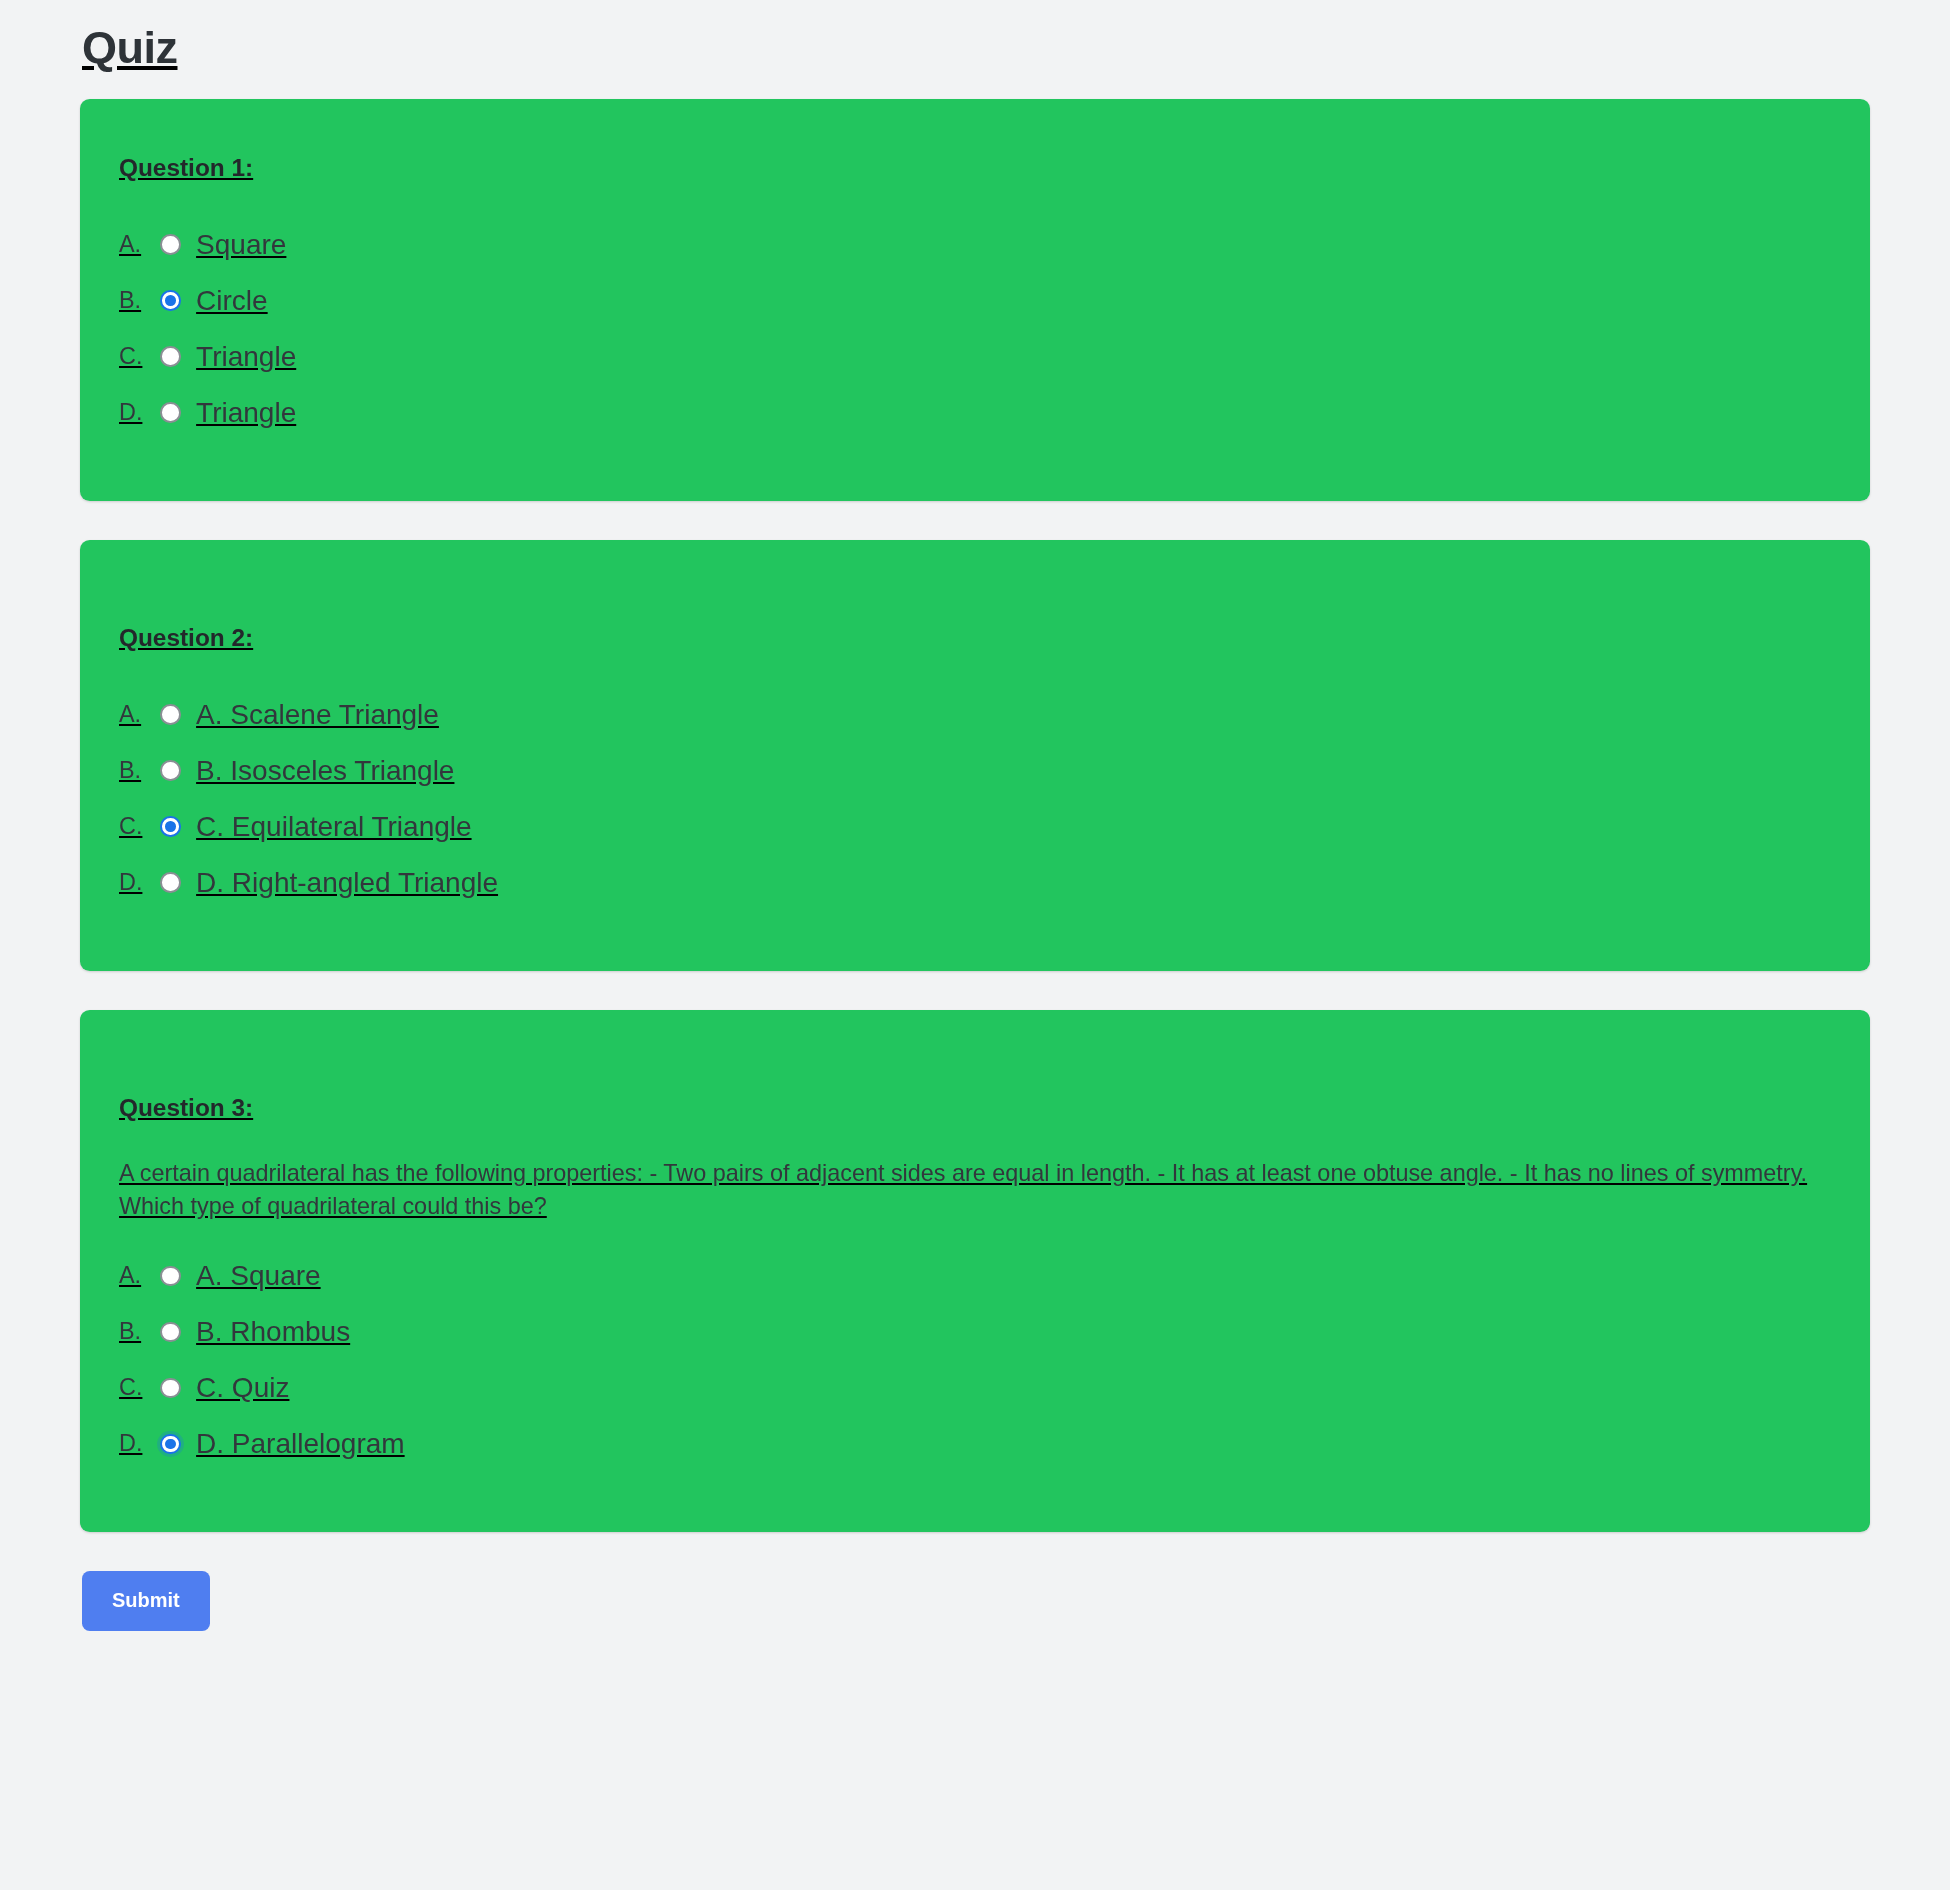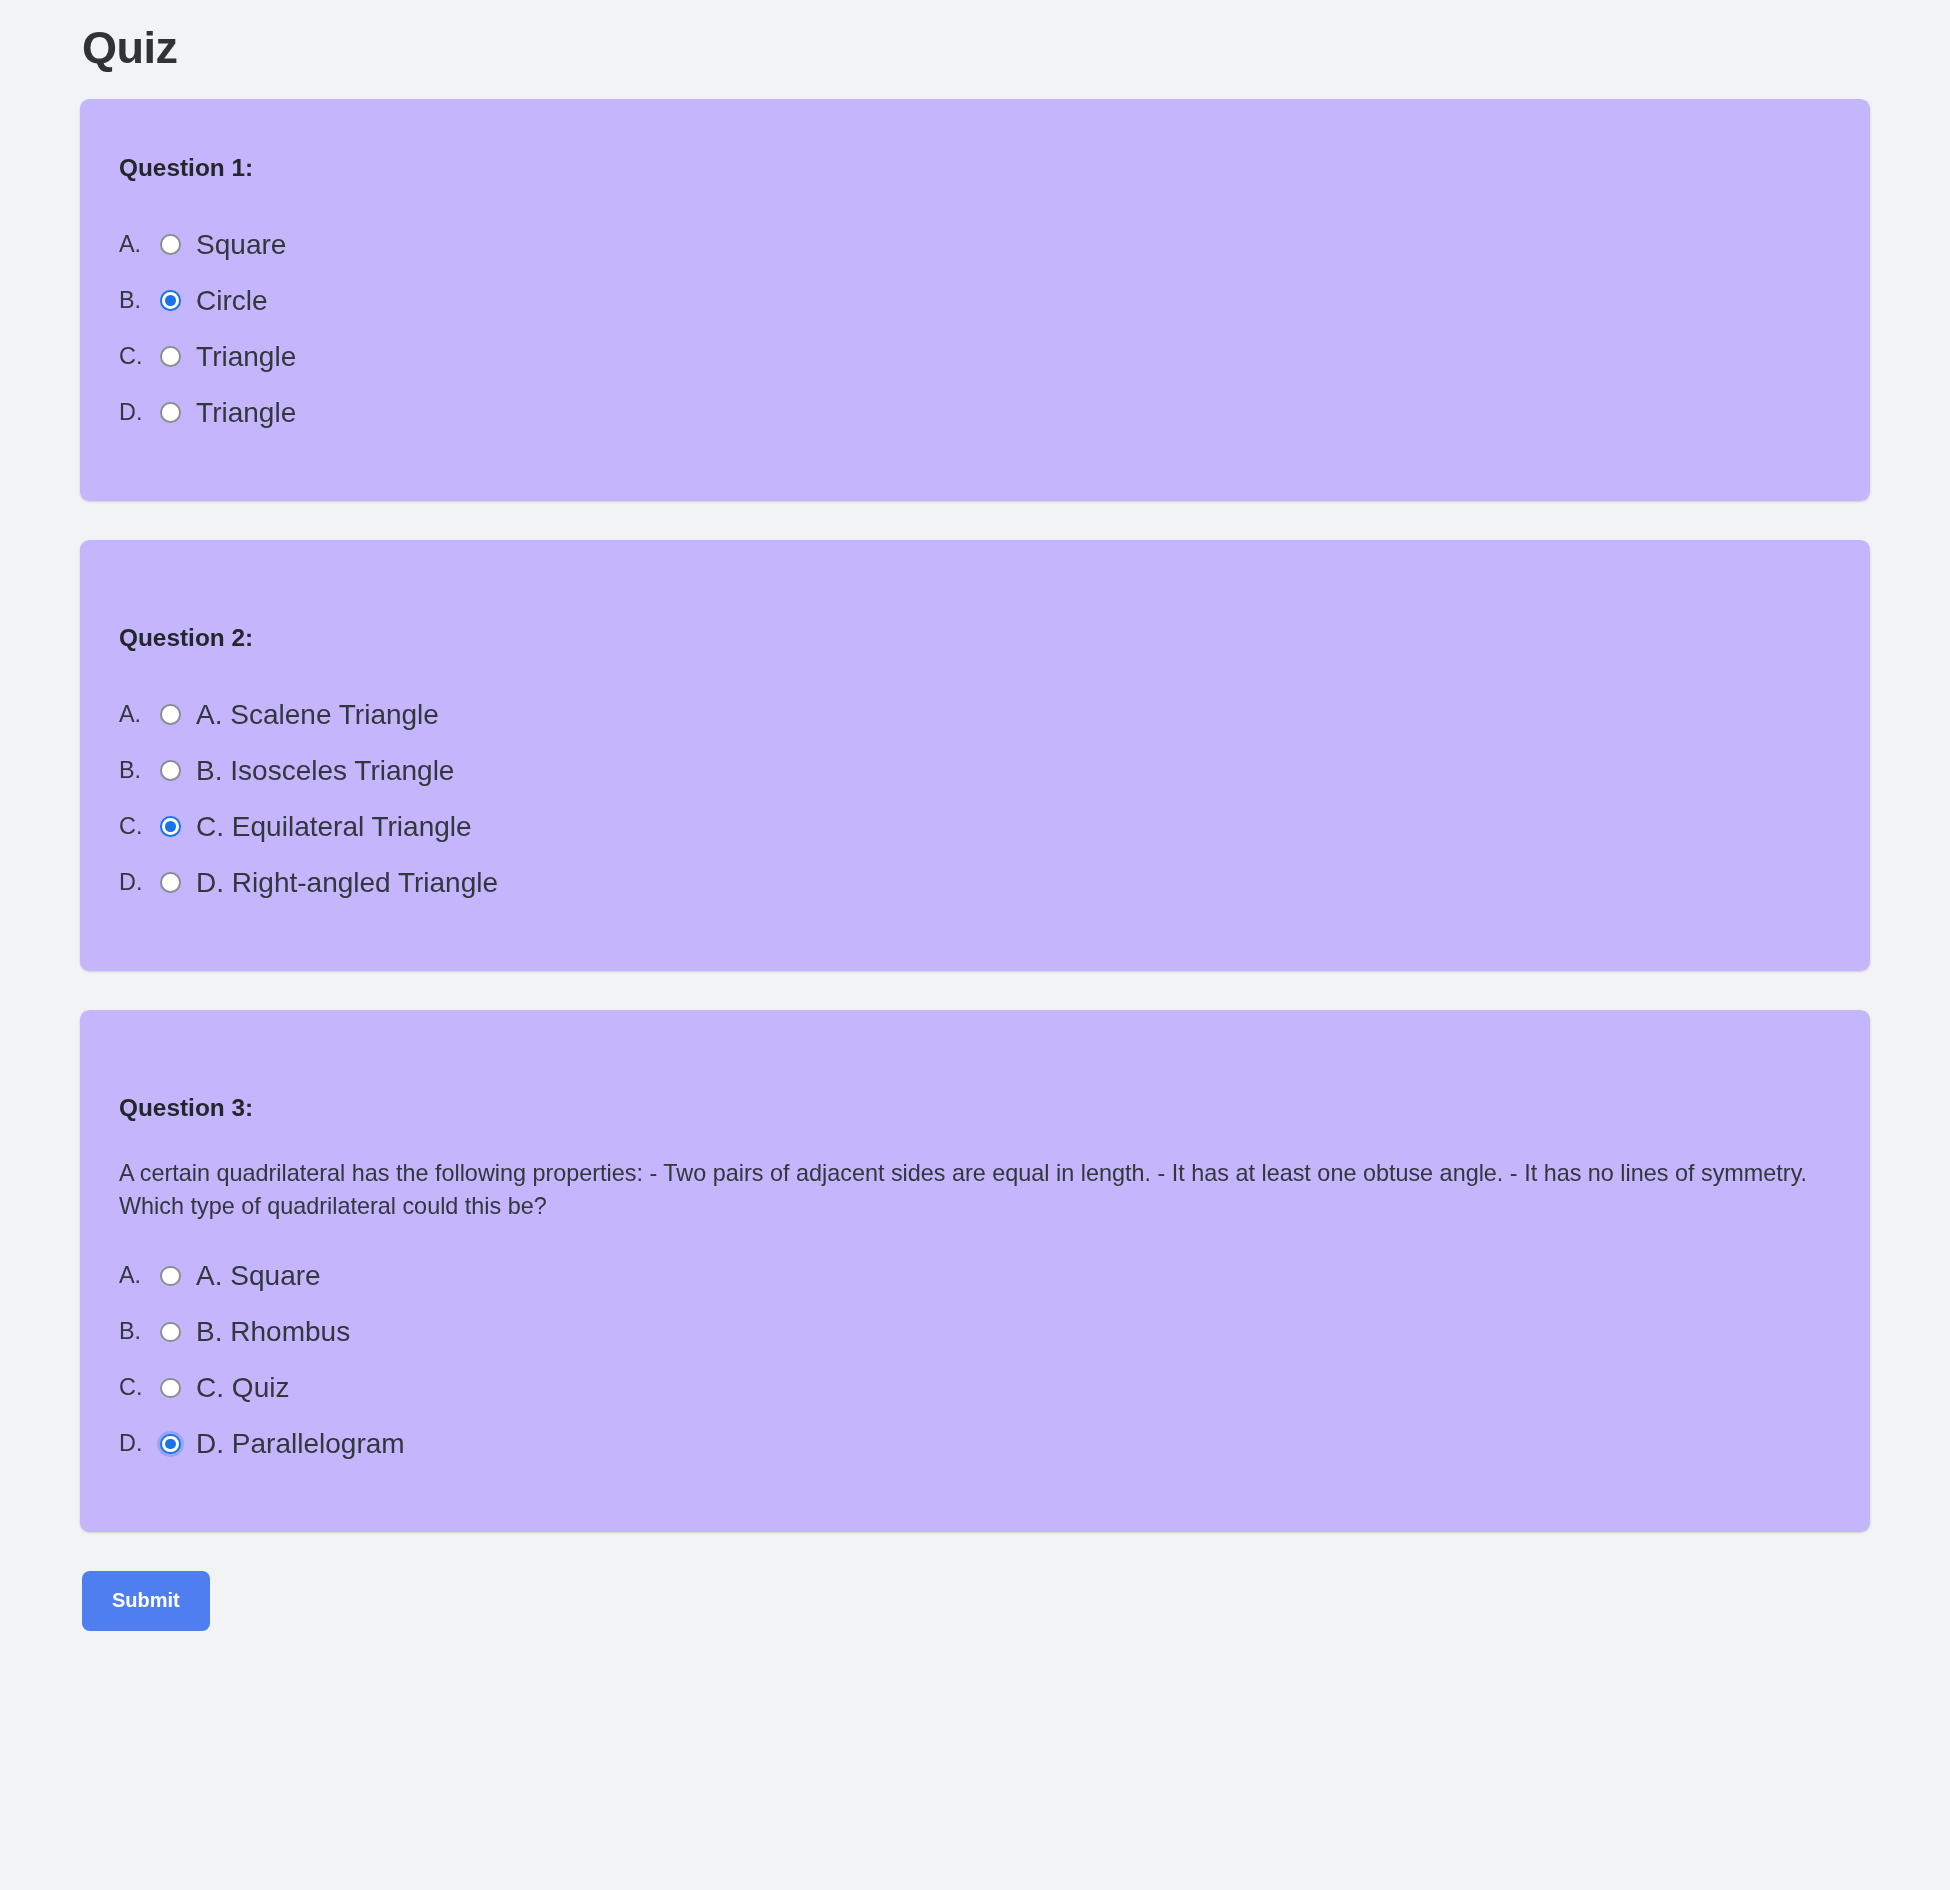--- a/index.html
+++ b/index.html
@@ -13,30 +13,31 @@
     min-height: 1890px;
     box-sizing: border-box;
     padding: 0 0 39px 0;
     -webkit-font-smoothing: antialiased;
   }
   .page {
     width: 1872px;
     margin: 12px auto;
     padding: 0 41px;
     box-sizing: border-box;
+    text-decoration: underline;
   }
   .page-title {
     font-size: 45px;
     font-weight: bold;
     color: #2e3338;
     margin: 21.5px 0 25px 2px;
     letter-spacing: -0.5px;
   }
   .card {
-    background: #c4b5fd;
+    background: #22c55e;
     border-radius: 9.8px;
     box-shadow: 0 1px 2.9px rgba(0,0,0,0.10), 0 1px 2px rgba(0,0,0,0.06);
     margin-bottom: 39px;
     padding: 0 39px;
     box-sizing: border-box;
   }
   .card.q1 { padding-top: 55px; padding-bottom: 60px; }
   .card.q2 { padding-top: 84px; padding-bottom: 60px; }
   .card.q3 { padding-top: 84px; padding-bottom: 60px; }
 

